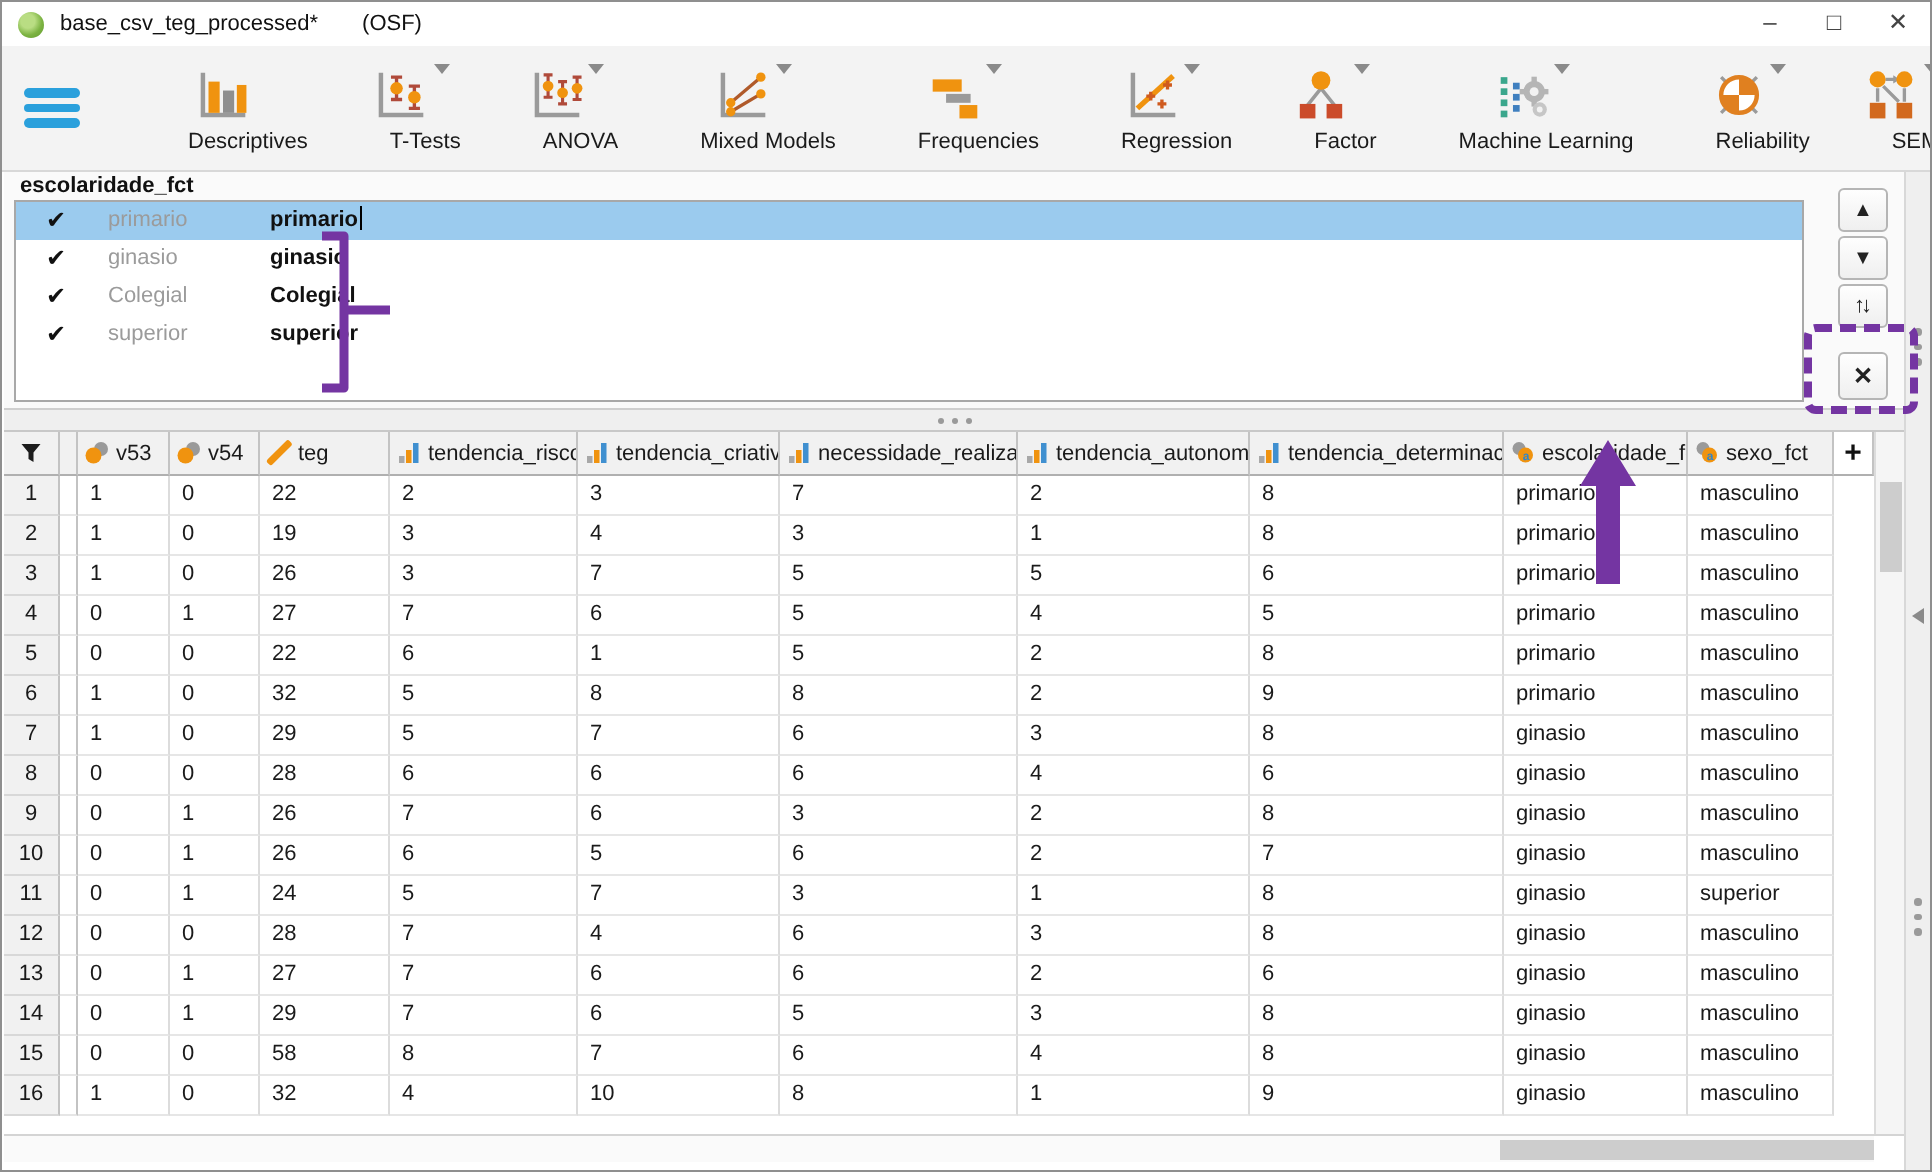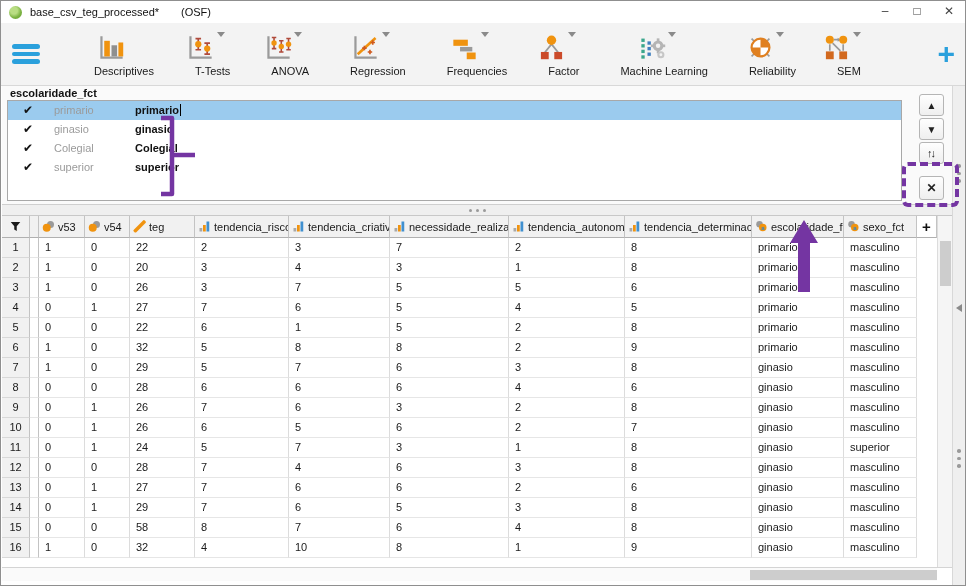--- a/index.html
+++ b/index.html
@@ -145,39 +145,53 @@
               <circle cx="22" cy="10" r="2.4" fill="#f0930f"></circle>
             </svg>
             <span class="caret"></span>
           </span>
           <span class="mlabel">ANOVA</span>
         </div>
         <div class="module">
           <span class="micon">
             <svg viewBox="0 0 26 26">
               <path d="M4 3 V22 H23" stroke="#9a9a9a" stroke-width="2" fill="none"></path>
+              <path d="M7.5 16.5 L21 5 M7.5 20.5 L21 12.5" stroke="#b05a2a" stroke-width="1.5"></path>
+              <circle cx="7.5" cy="16.5" r="2.1" fill="#f0930f"></circle>
+              <circle cx="21" cy="5" r="2.1" fill="#f0930f"></circle>
+              <circle cx="7.5" cy="20.5" r="2.1" fill="#f0930f"></circle>
+              <circle cx="21" cy="12.5" r="2.1" fill="#f0930f"></circle>
+            </svg>
+            <span class="caret"></span>
+          </span>
+          <span class="mlabel">Mixed Models</span>
+        </div>
+        <div class="module">
+          <span class="micon">
+            <svg viewBox="0 0 26 26">
+              <rect x="3" y="6" width="13" height="5.5" fill="#f0930f"></rect>
+              <rect x="9" y="12.5" width="11" height="4" fill="#9a9a9a"></rect>
+              <rect x="15" y="17.5" width="8" height="6" fill="#f0930f"></rect>
+            </svg>
+            <span class="caret"></span>
+          </span>
+          <span class="mlabel">Frequencies</span>
+        </div>
+        <div class="module">
+          <span class="micon">
+            <svg viewBox="0 0 26 26">
+              <path d="M4 3 V22 H23" stroke="#9a9a9a" stroke-width="2" fill="none"></path>
               <path d="M6 19 L22 4.5" stroke="#f0930f" stroke-width="2.4"></path>
               <g stroke="#cf5a1e" stroke-width="1.5">
                 <path d="M12 11.5v4 M10 13.5h4 M17 15v4 M15 17h4 M19.5 6.5v4 M17.5 8.5h4"></path>
               </g>
             </svg>
             <span class="caret"></span>
           </span>
           <span class="mlabel">Regression</span>
-        </div>
-        <div class="module">
-          <span class="micon">
-            <svg viewBox="0 0 26 26">
-              <rect x="3" y="6" width="13" height="5.5" fill="#f0930f"></rect>
-              <rect x="9" y="12.5" width="11" height="4" fill="#9a9a9a"></rect>
-              <rect x="15" y="17.5" width="8" height="6" fill="#f0930f"></rect>
-            </svg>
-            <span class="caret"></span>
-          </span>
-          <span class="mlabel">Frequencies</span>
         </div>
         <div class="module">
           <span class="micon">
             <svg viewBox="0 0 26 26">
               <path d="M13 10 L7 17.5 M13 10 L19 17.5" stroke="#9a9a9a" stroke-width="1.6" fill="none"></path>
               <circle cx="13" cy="6.5" r="4.2" fill="#f0930f"></circle>
               <rect x="3.5" y="17" width="7" height="6.5" fill="#cb4b2a"></rect>
               <rect x="15.5" y="17" width="7" height="6.5" fill="#cb4b2a"></rect>
             </svg>
             <span class="caret"></span>
@@ -402,21 +416,21 @@
           <div class="cell dc" style="width:116px">2</div>
           <div class="cell dc" style="width:127px">8</div>
           <div class="cell dc" style="width:92px">primario</div>
           <div class="cell dc" style="width:73px">masculino</div>
         </div>
         <div class="trow">
           <div class="cell rn" style="width:28px">2</div>
           <div class="cell gut" style="width:9px"></div>
           <div class="cell dc" style="width:46px">1</div>
           <div class="cell dc" style="width:45px">0</div>
-          <div class="cell dc" style="width:65px">20</div>
+          <div class="cell dc" style="width:65px">19</div>
           <div class="cell dc" style="width:94px">3</div>
           <div class="cell dc" style="width:101px">4</div>
           <div class="cell dc" style="width:119px">3</div>
           <div class="cell dc" style="width:116px">1</div>
           <div class="cell dc" style="width:127px">8</div>
           <div class="cell dc" style="width:92px">primario</div>
           <div class="cell dc" style="width:73px">masculino</div>
         </div>
         <div class="trow">
           <div class="cell rn" style="width:28px">3</div>

